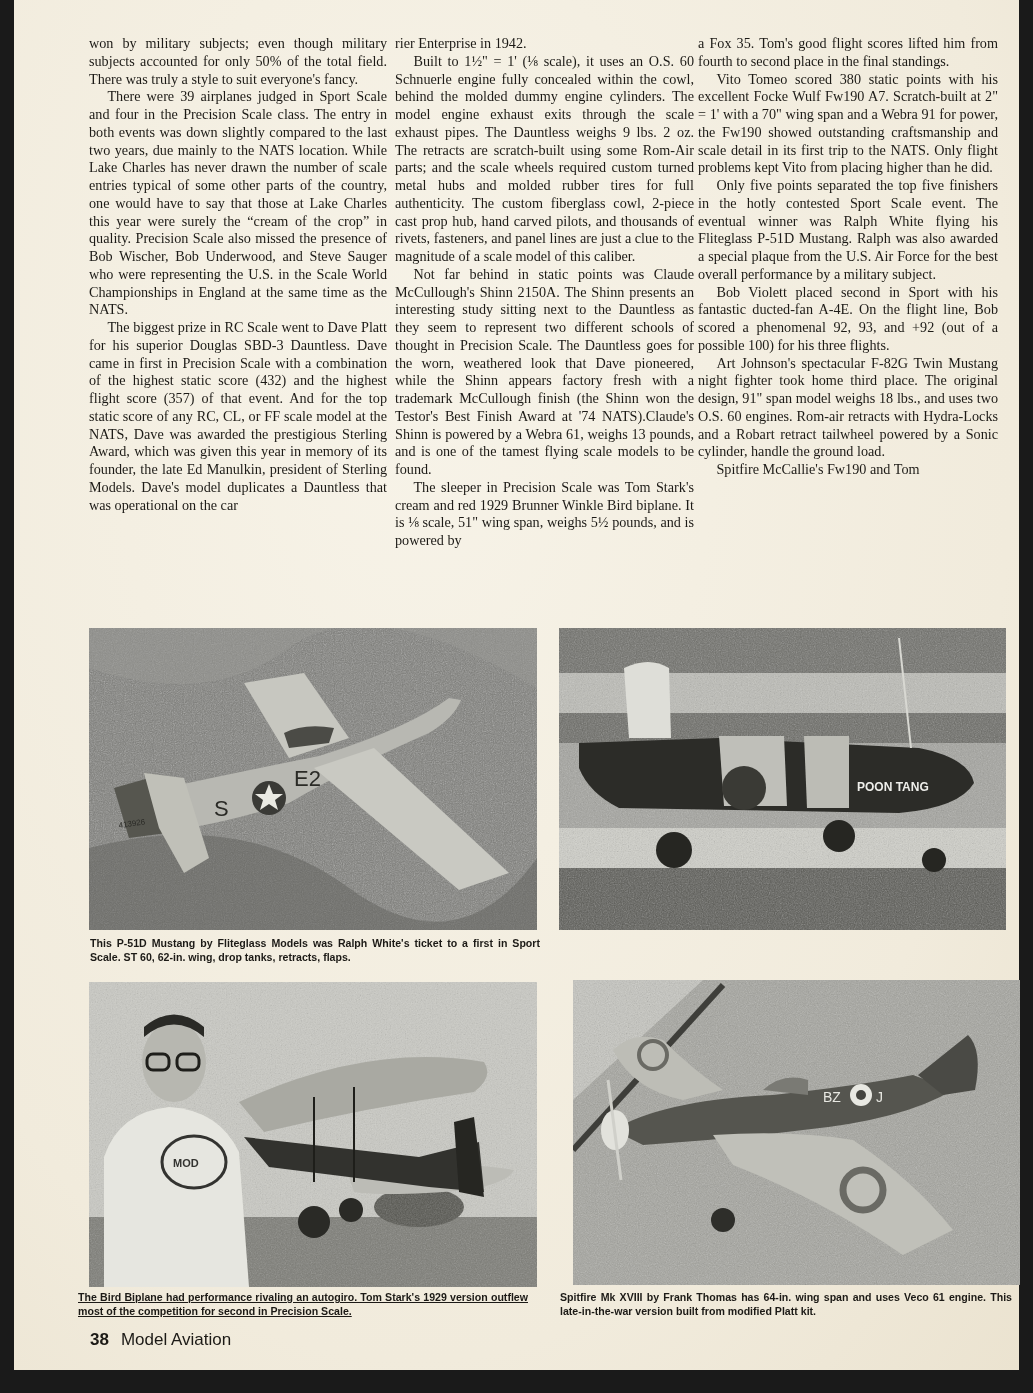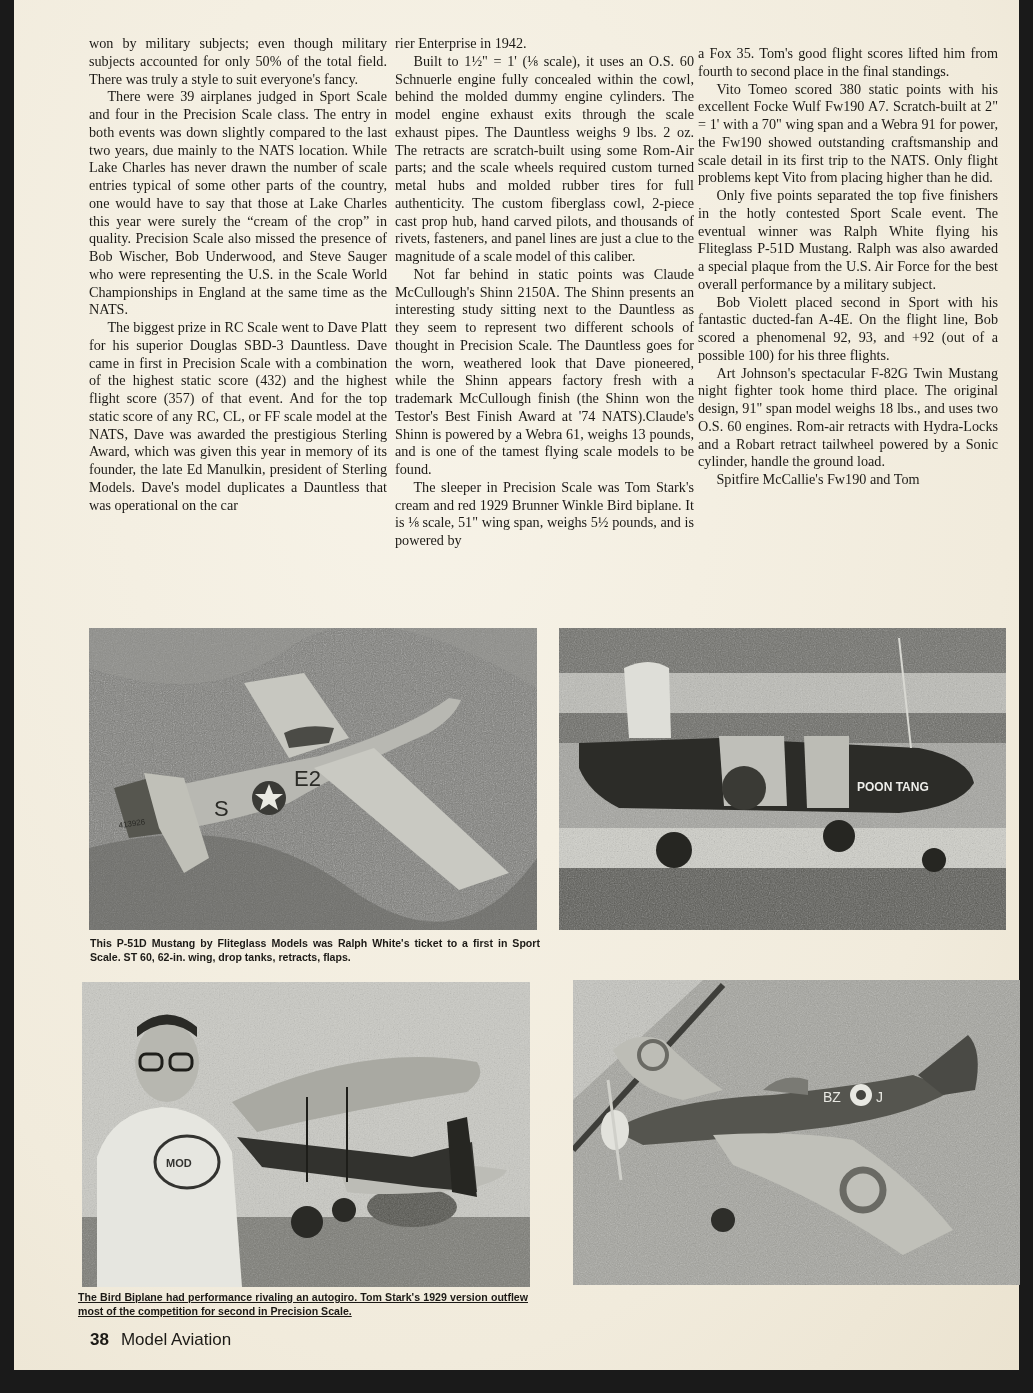--- a/index.html
+++ b/index.html
@@ -23,31 +23,31 @@
       font-size: 14.2px;
       line-height: 17.75px;
       color: #1c1a16;
       text-align: justify;
       hyphens: manual;
     }
     .col p { margin: 0; text-indent: 0; }
     .col p.ind { text-indent: 1.3em; }
     .col1 { left: 75px; width: 298px; }
     .col2 { left: 381px; width: 299px; }
-    .col3 { left: 684px; width: 300px; margin-top: 10px; }
+    .col3 { left: 684px; width: 300px; }
 
     .photo {
       position: absolute;
       overflow: hidden;
       background: #8a8a86;
     }
     .photo svg { display: block; width: 100%; height: 100%; }
     .p1 { left: 75px; top: 628px; width: 448px; height: 302px; }
     .p2 { left: 545px; top: 628px; width: 447px; height: 302px; }
-    .p3 { left: 68px; top: 982px; width: 448px; height: 305px; }
+    .p3 { left: 75px; top: 982px; width: 448px; height: 305px; }
     .p4 { left: 545px; top: 980px; width: 447px; height: 305px; margin-left: 14px; }
 
     .caption {
       position: absolute;
       font-family: "Liberation Sans", "DejaVu Sans", sans-serif;
       font-weight: bold;
       font-size: 10.6px;
       line-height: 14px;
       color: #1c1a16;
       text-align: justify;
@@ -234,17 +234,18 @@
       <line x1="35" y1="100" x2="48" y2="200" stroke="#d0d0ca" stroke-width="3"></line>
 
       <path d="M190 110 Q210 92 235 100 L235 115 Z" fill="#7a7a74"></path>
       <circle cx="288" cy="115" r="11" fill="#e8e8e2"></circle>
       <circle cx="288" cy="115" r="5" fill="#44443f"></circle>
       <text x="250" y="122" font-family="Liberation Sans, sans-serif" font-size="14" fill="#e8e8e2">BZ</text>
       <text x="303" y="122" font-family="Liberation Sans, sans-serif" font-size="14" fill="#e8e8e2">J</text>
       <circle cx="150" cy="240" r="12" fill="#2e2e2a"></circle>
     </svg>
   </div>
+  <div class="caption c4">Spitfire Mk XVIII by Frank Thomas has 64-in. wing span and uses Veco 61 engine. This late-in-the-war version built from modified Platt kit.</div>
 
   <div class="folio">
     <span class="num">38</span><span>Model Aviation</span>
   </div>
 </div>
 
 </body></html>

